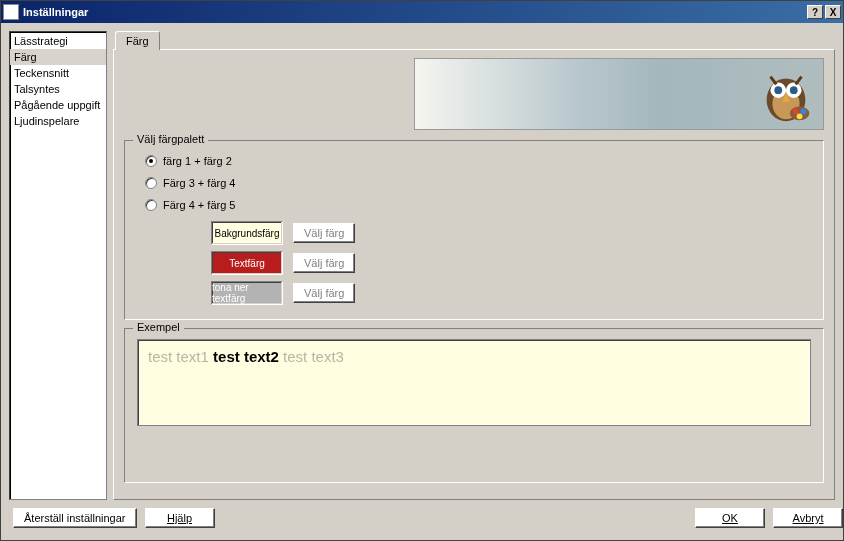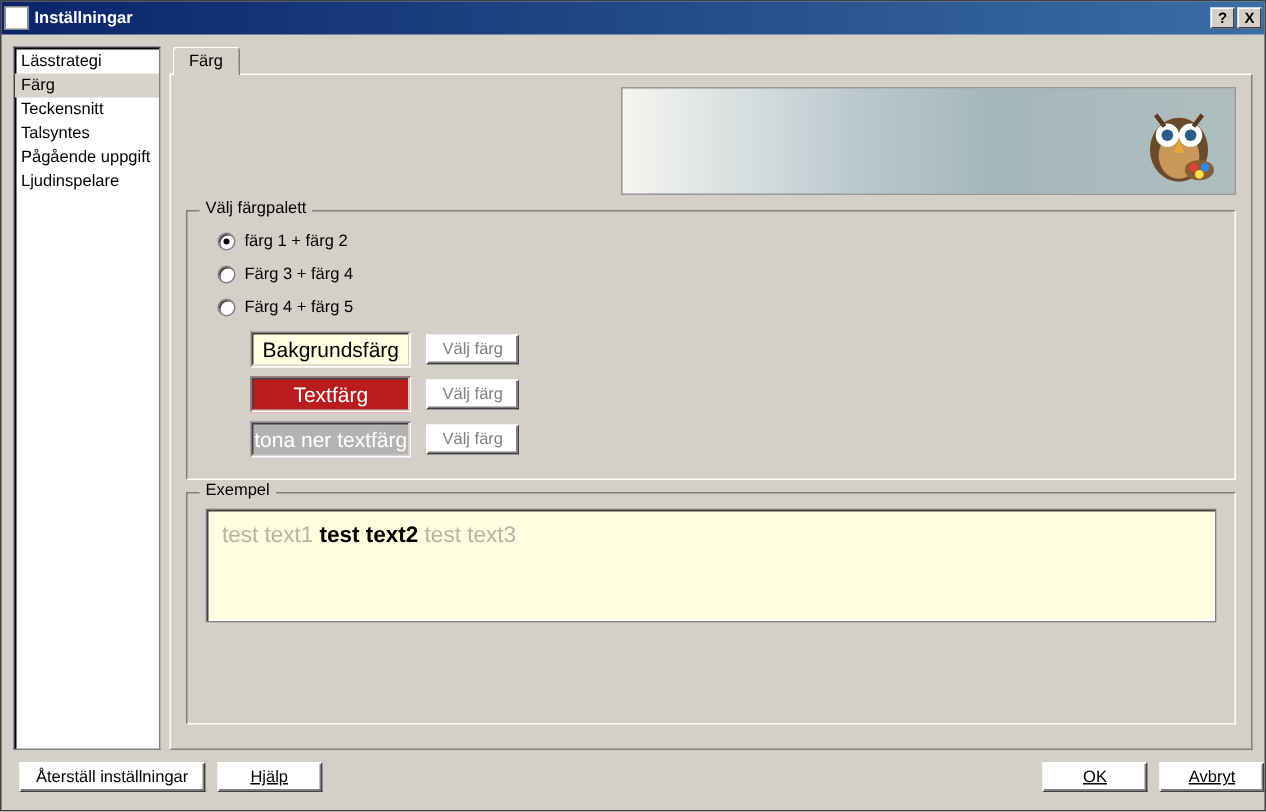--- a/index.html
+++ b/index.html
@@ -166,30 +166,31 @@
   border-radius: 50%;
   background: #000;
 }
 .color-row {
   display: flex;
   align-items: center;
   gap: 10px;
   margin: 6px 0 6px 30px;
 }
 .swatch {
-  width: 107px;
+  width: 72px;
   height: 24px;
   border: 1px solid #fff;
   border-top-color: #808080;
   border-left-color: #808080;
   box-shadow: inset -1px -1px 0 #d4d0c8, inset 1px 1px 0 #404040;
   display: flex;
   align-items: center;
   justify-content: center;
-  font-size: 14px;
+  font-size: 10px;
+  margin-left: 44px;
 }
 .swatch.bg { background: #fffee0; color: #000; }
 .swatch.fg { background: #b91c1c; color: #fff; }
 .swatch.tone { background: #b3b3b3; color: #fff; }
 .btn {
   padding: 3px 10px;
   background: #ffffff;
   border: 1px solid #fff;
   border-right-color: #404040;
   border-bottom-color: #404040;
@@ -201,21 +202,21 @@
 }
 .btn.disabled {
   color: #808080;
   text-shadow: 1px 1px 0 #fff;
 }
 .example-box {
   background: #fffee0;
   border: 1px solid #808080;
   box-shadow: inset 1px 1px 0 #404040, inset -1px -1px 0 #fff;
   padding: 8px 10px;
-  height: 76px;
+  height: 87px;
   font-family: Verdana, sans-serif;
   font-size: 15px;
 }
 .ex1 { color: #b6b6a6; }
 .ex2 { color: #000; font-weight: bold; }
 .ex3 { color: #b6b6a6; }
 .footer {
   display: flex;
   align-items: center;
   padding: 0 0 12px 12px;

